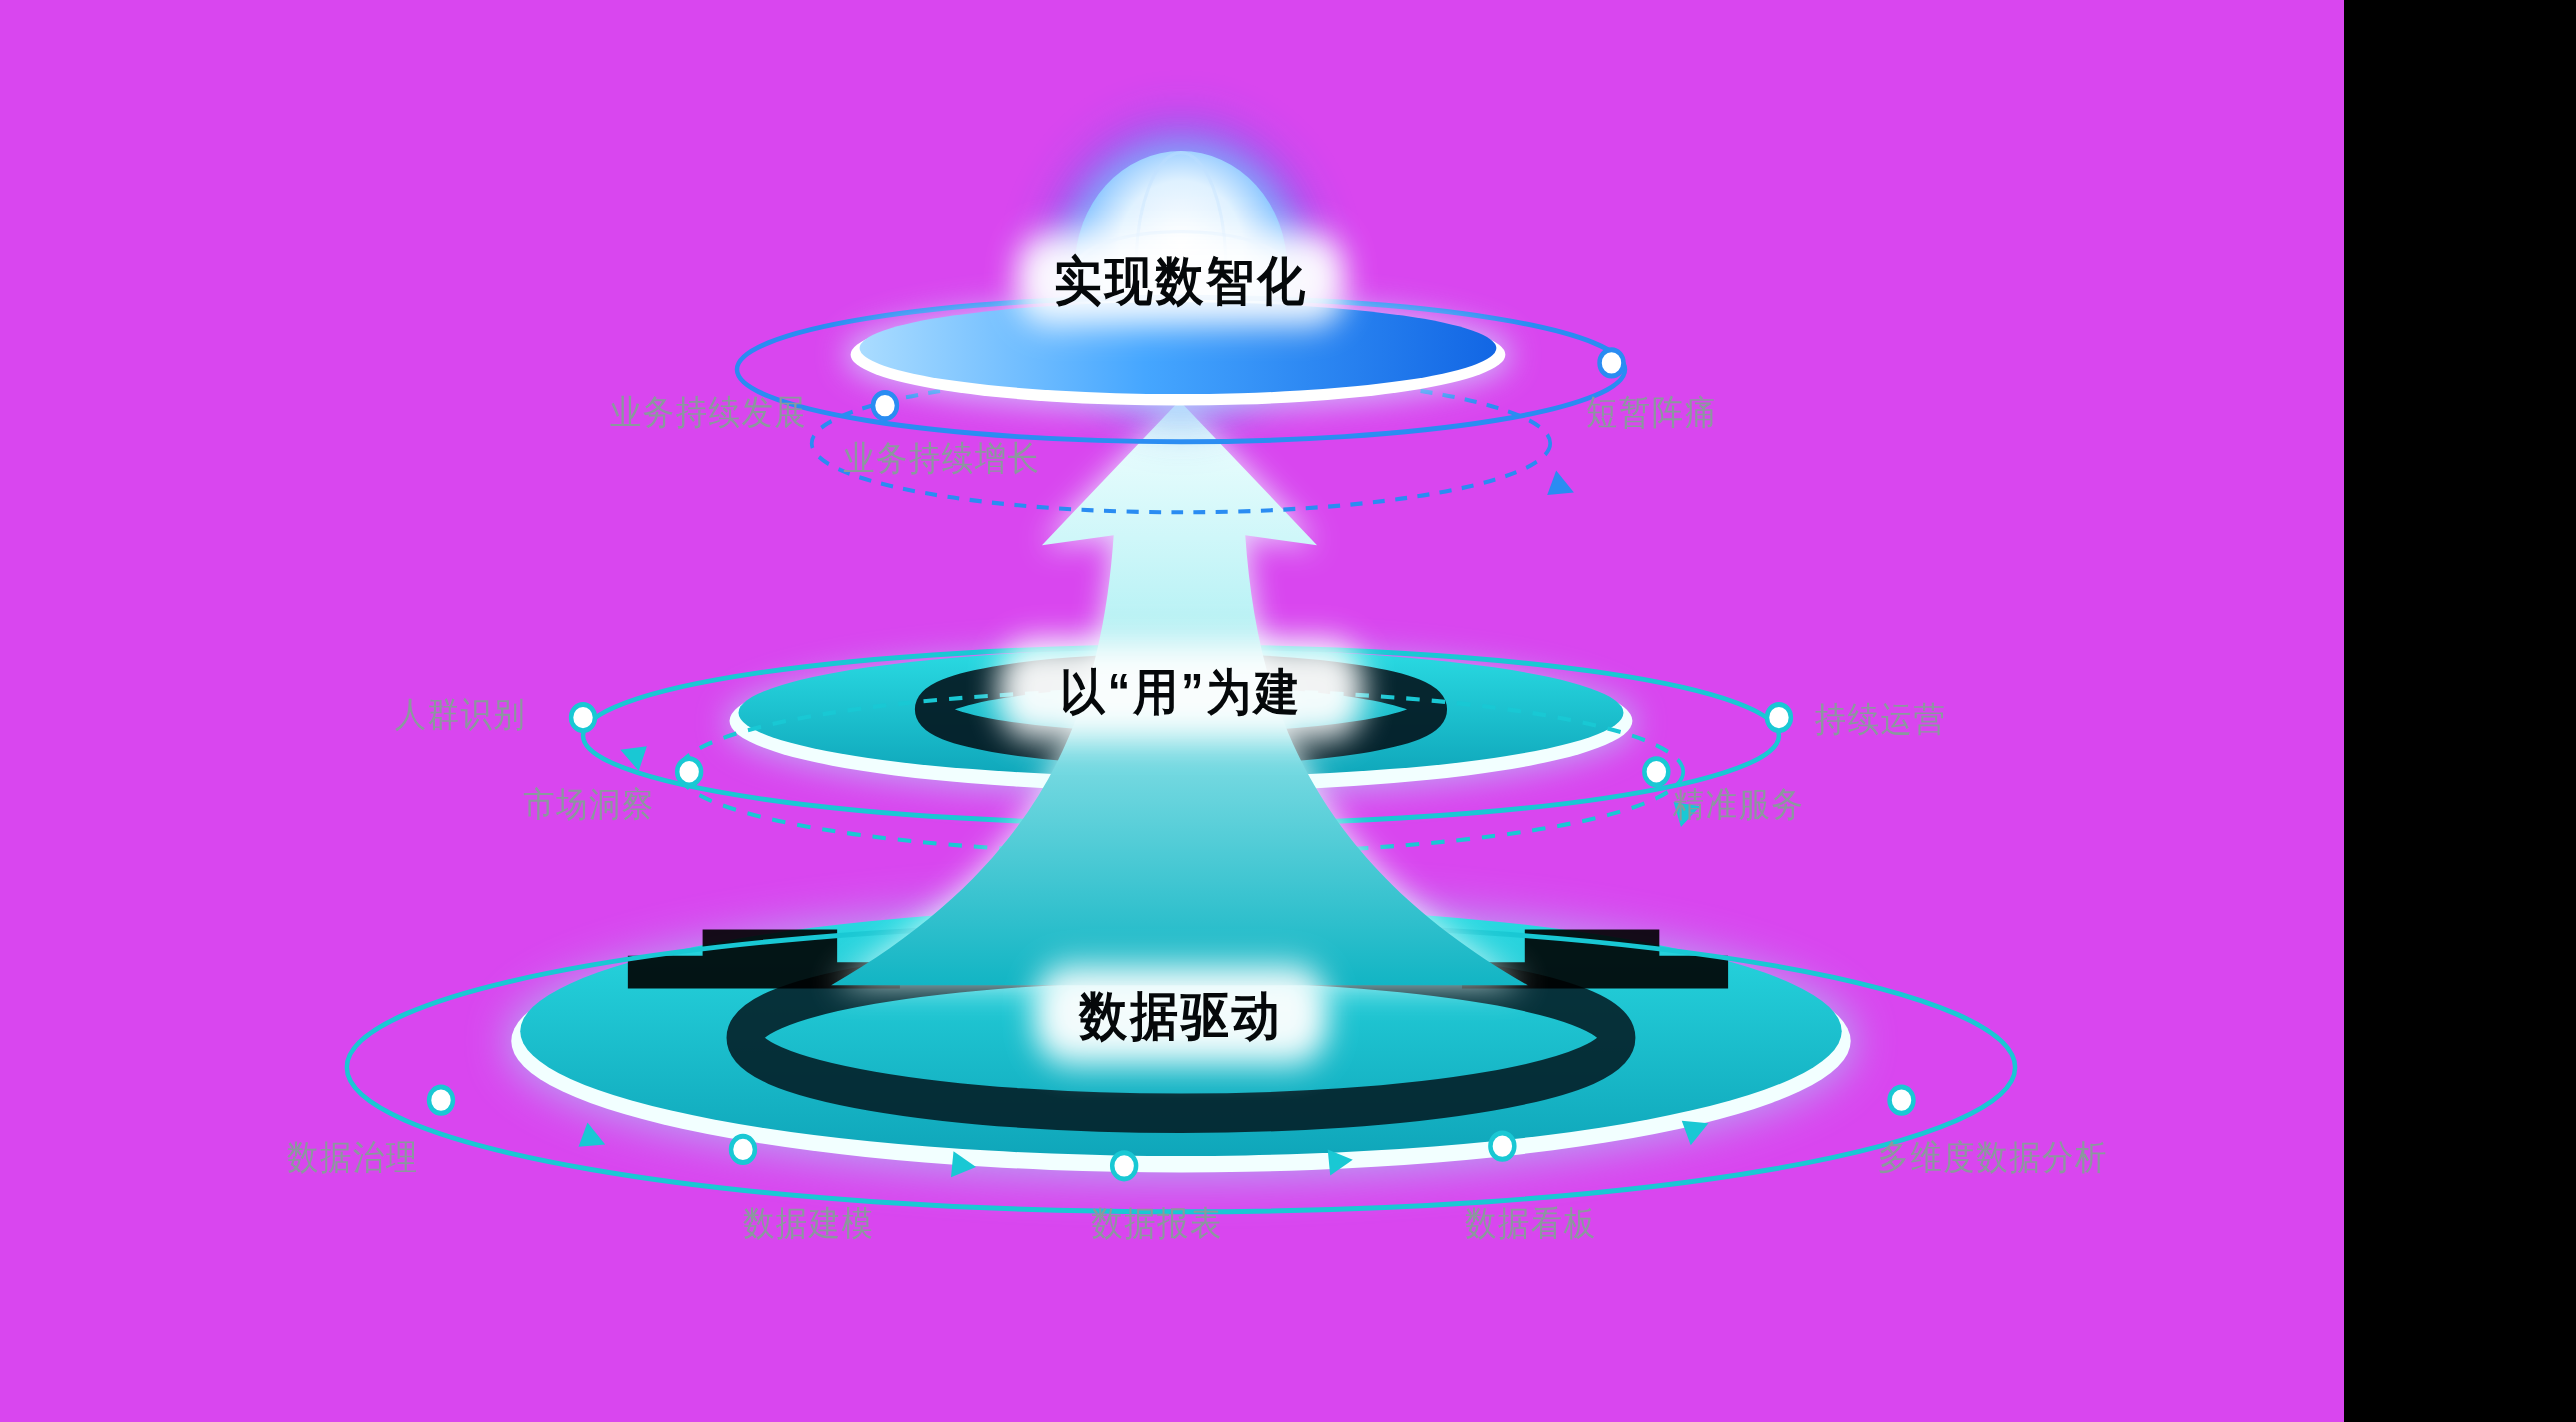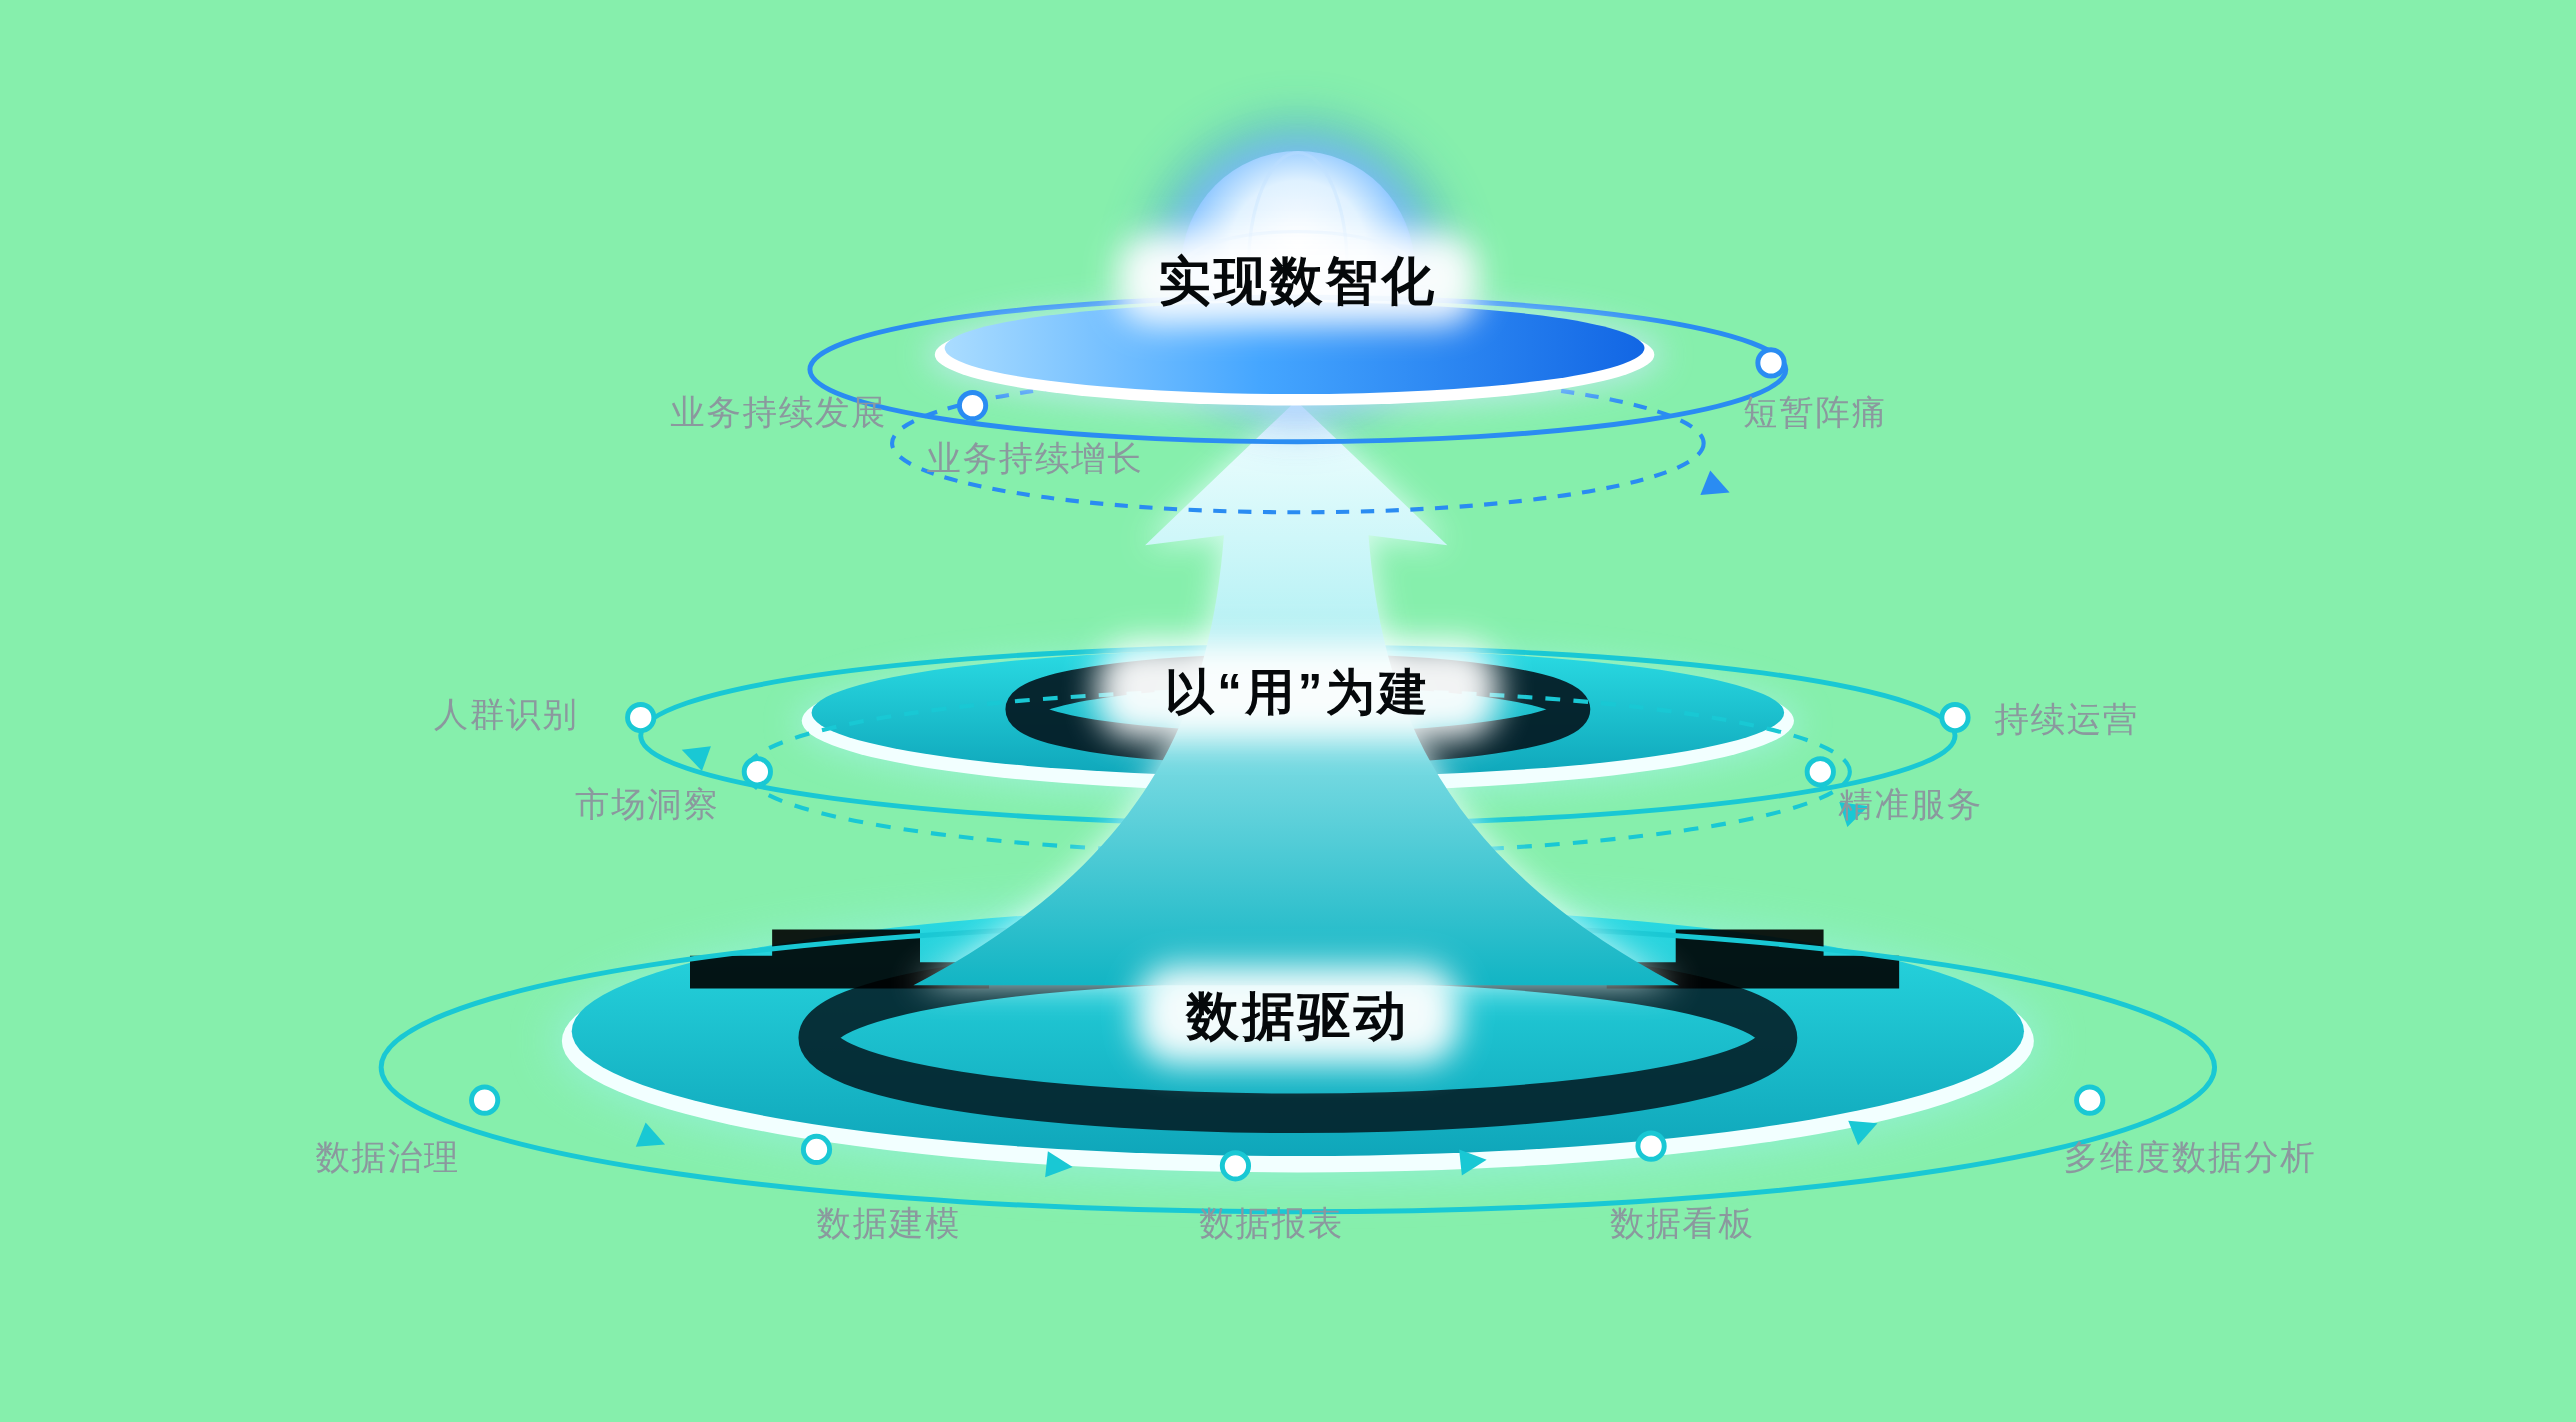--- a/index.html
+++ b/index.html
@@ -1,16 +1,16 @@
 <!DOCTYPE html>
 <html style="font-size:14.3px"><head>
 <meta charset="utf-8">
 <style>
   html,body{margin:0;padding:0;background:#000;}
-  .stage{position:relative;width:2576px;height:1422px;background:#86efac;overflow:hidden;}
+  .stage{position:relative;width:2344px;height:1422px;background:#d946ef;overflow:hidden;}
   .stage svg{position:absolute;inset:0;width:100%;height:100%;}
   text{font-family:"Liberation Sans","DejaVu Sans",sans-serif;}
   .side-label{fill:#8b989e;font-size:21px;letter-spacing:1px;}
   .tier-label{fill:#05080a;font-weight:bold;letter-spacing:2px;}
 </style>
 </head>
 <body>
 
 <div class="stage">
 <svg viewBox="0 0 1568 866" preserveAspectRatio="none">

